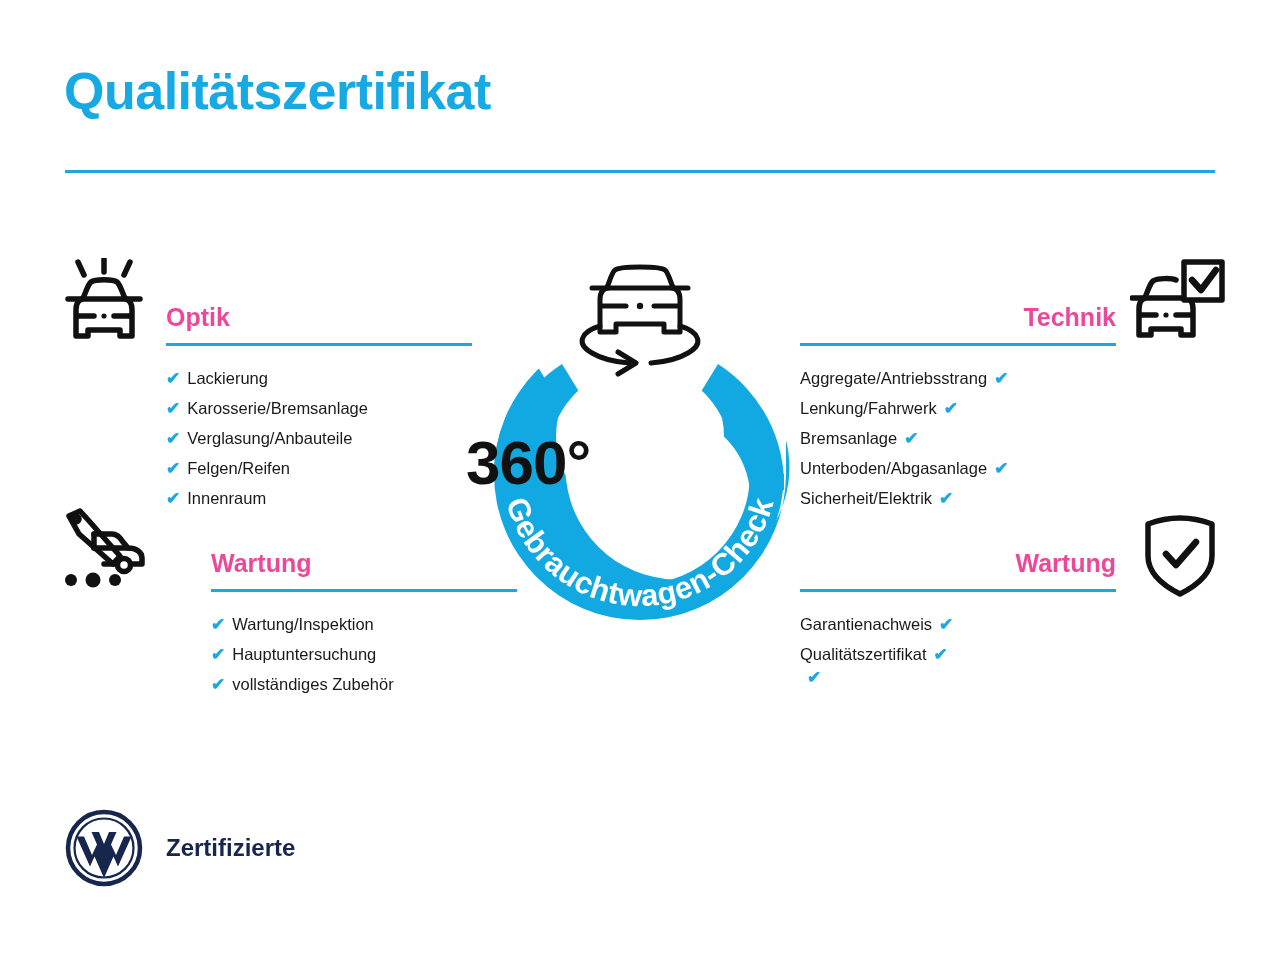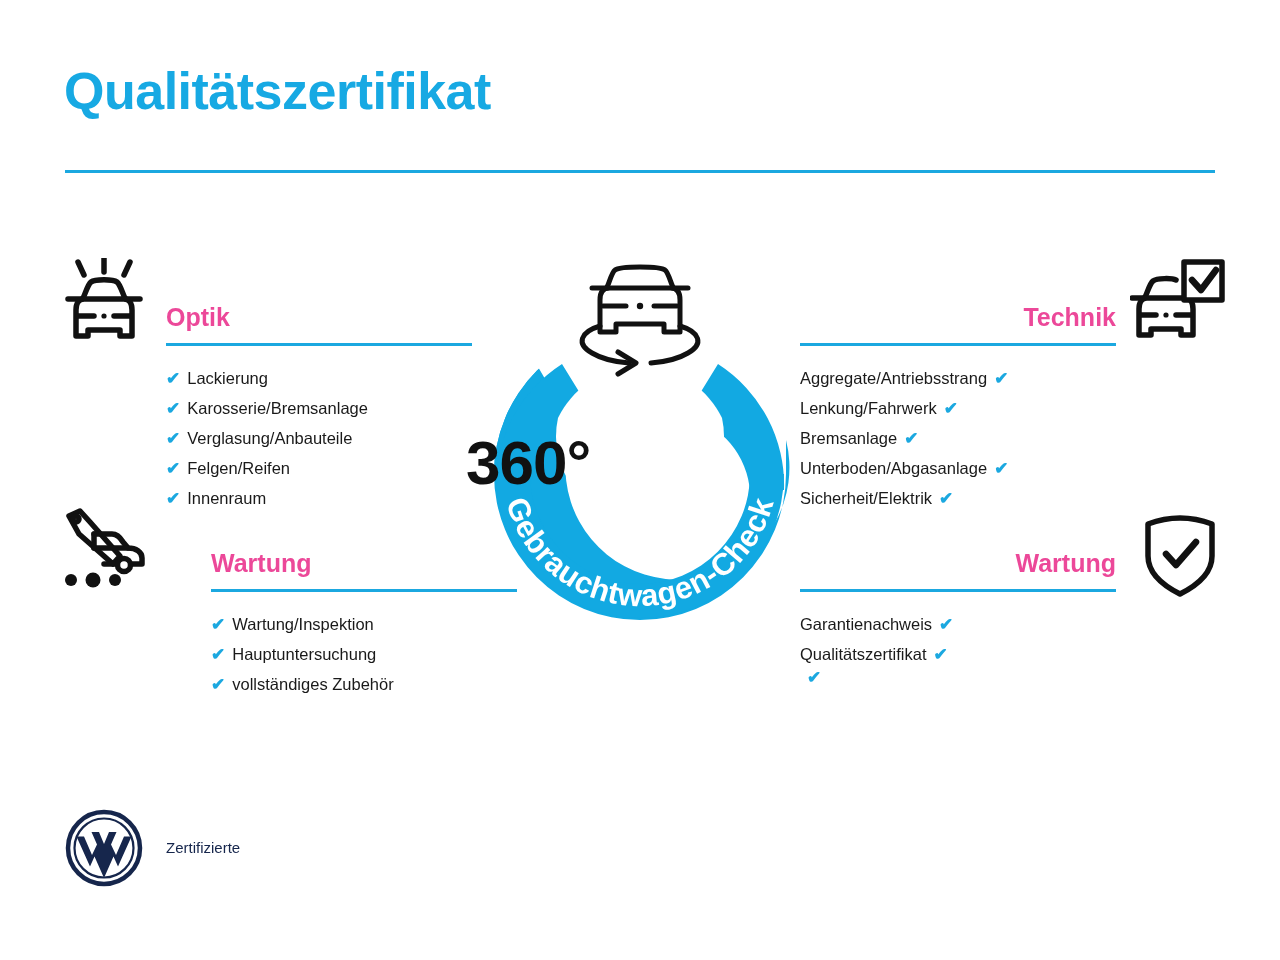--- a/index.html
+++ b/index.html
@@ -129,22 +129,22 @@
     position: absolute;
     left: 64px;
     top: 808px;
     display: flex;
     align-items: center;
   }
   #vw-roundel { flex: none; }
   #brand-lines {
     margin-left: 22px;
     color: #16264C;
-    font-size: 15px;
-    font-weight: 400;
+    font-size: 24px;
+    font-weight: 700;
     line-height: 1.27;
     white-space: nowrap;
   }
 </style>
 </head>
 <body>
 
 <div id="page-title">Qualitätszertifikat</div>
 <div id="header-rule"></div>
 

